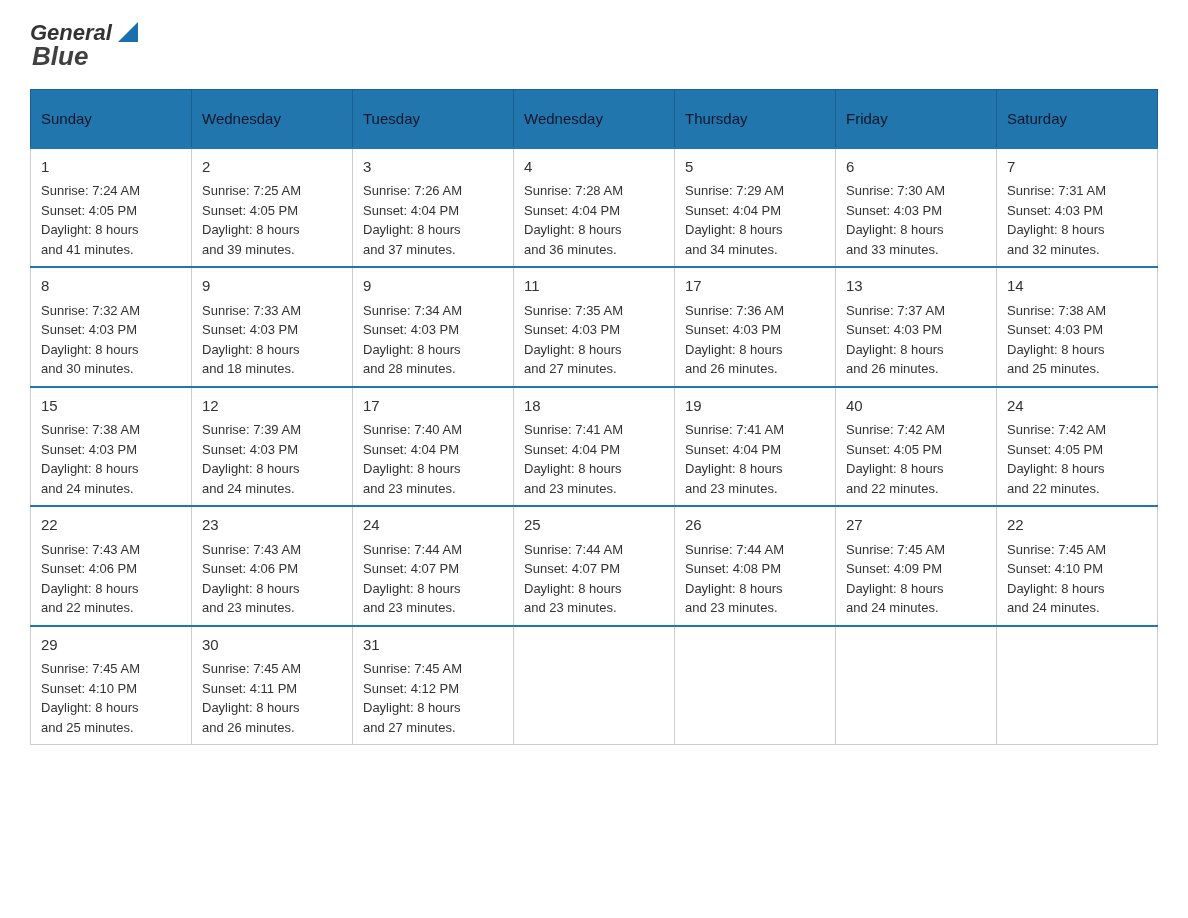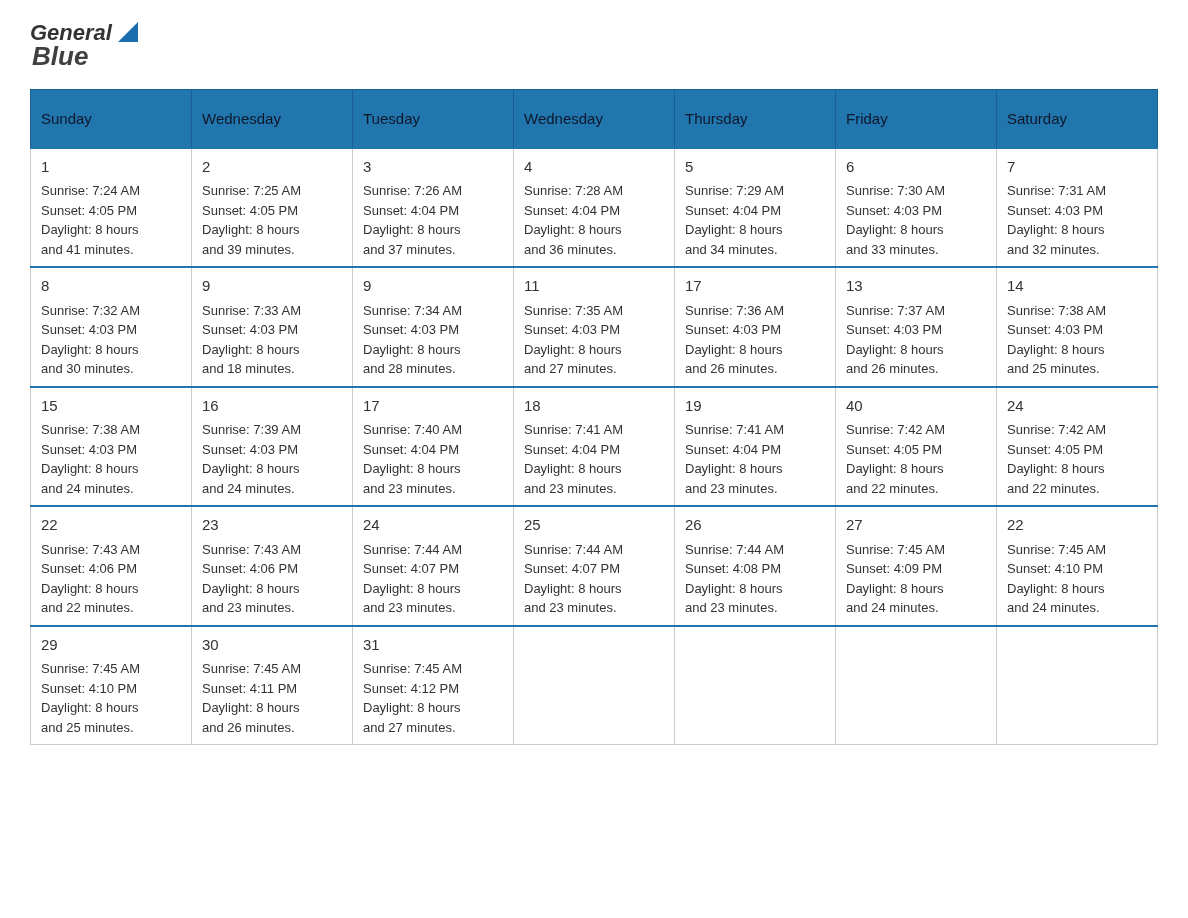--- a/index.html
+++ b/index.html
@@ -133,21 +133,21 @@
         <td class="border-top-blue"><span class="day-num">8</span><span>Sunrise: 7:32 AM</span><br><span>Sunset: 4:03 PM</span><br><span>Daylight: 8 hours</span><br><span>and 30 minutes.</span></td>
         <td class="border-top-blue"><span class="day-num">9</span><span>Sunrise: 7:33 AM</span><br><span>Sunset: 4:03 PM</span><br><span>Daylight: 8 hours</span><br><span>and 18 minutes.</span></td>
         <td class="border-top-blue"><span class="day-num">9</span><span>Sunrise: 7:34 AM</span><br><span>Sunset: 4:03 PM</span><br><span>Daylight: 8 hours</span><br><span>and 28 minutes.</span></td>
         <td class="border-top-blue"><span class="day-num">11</span><span>Sunrise: 7:35 AM</span><br><span>Sunset: 4:03 PM</span><br><span>Daylight: 8 hours</span><br><span>and 27 minutes.</span></td>
         <td class="border-top-blue"><span class="day-num">17</span><span>Sunrise: 7:36 AM</span><br><span>Sunset: 4:03 PM</span><br><span>Daylight: 8 hours</span><br><span>and 26 minutes.</span></td>
         <td class="border-top-blue"><span class="day-num">13</span><span>Sunrise: 7:37 AM</span><br><span>Sunset: 4:03 PM</span><br><span>Daylight: 8 hours</span><br><span>and 26 minutes.</span></td>
         <td class="border-top-blue"><span class="day-num">14</span><span>Sunrise: 7:38 AM</span><br><span>Sunset: 4:03 PM</span><br><span>Daylight: 8 hours</span><br><span>and 25 minutes.</span></td>
       </tr>
       <tr>
         <td class="border-top-blue"><span class="day-num">15</span><span>Sunrise: 7:38 AM</span><br><span>Sunset: 4:03 PM</span><br><span>Daylight: 8 hours</span><br><span>and 24 minutes.</span></td>
-        <td class="border-top-blue"><span class="day-num">16</span><span>Sunrise: 7:39 AM</span><br><span>Sunset: 4:03 PM</span><br><span>Daylight: 8 hours</span><br><span>and 24 minutes.</span></td>
+        <td class="border-top-blue"><span class="day-num">12</span><span>Sunrise: 7:39 AM</span><br><span>Sunset: 4:03 PM</span><br><span>Daylight: 8 hours</span><br><span>and 24 minutes.</span></td>
         <td class="border-top-blue"><span class="day-num">17</span><span>Sunrise: 7:40 AM</span><br><span>Sunset: 4:04 PM</span><br><span>Daylight: 8 hours</span><br><span>and 23 minutes.</span></td>
         <td class="border-top-blue"><span class="day-num">18</span><span>Sunrise: 7:41 AM</span><br><span>Sunset: 4:04 PM</span><br><span>Daylight: 8 hours</span><br><span>and 23 minutes.</span></td>
         <td class="border-top-blue"><span class="day-num">19</span><span>Sunrise: 7:41 AM</span><br><span>Sunset: 4:04 PM</span><br><span>Daylight: 8 hours</span><br><span>and 23 minutes.</span></td>
         <td class="border-top-blue"><span class="day-num">40</span><span>Sunrise: 7:42 AM</span><br><span>Sunset: 4:05 PM</span><br><span>Daylight: 8 hours</span><br><span>and 22 minutes.</span></td>
         <td class="border-top-blue"><span class="day-num">24</span><span>Sunrise: 7:42 AM</span><br><span>Sunset: 4:05 PM</span><br><span>Daylight: 8 hours</span><br><span>and 22 minutes.</span></td>
       </tr>
       <tr>
         <td class="border-top-blue"><span class="day-num">22</span><span>Sunrise: 7:43 AM</span><br><span>Sunset: 4:06 PM</span><br><span>Daylight: 8 hours</span><br><span>and 22 minutes.</span></td>
         <td class="border-top-blue"><span class="day-num">23</span><span>Sunrise: 7:43 AM</span><br><span>Sunset: 4:06 PM</span><br><span>Daylight: 8 hours</span><br><span>and 23 minutes.</span></td>
         <td class="border-top-blue"><span class="day-num">24</span><span>Sunrise: 7:44 AM</span><br><span>Sunset: 4:07 PM</span><br><span>Daylight: 8 hours</span><br><span>and 23 minutes.</span></td>

